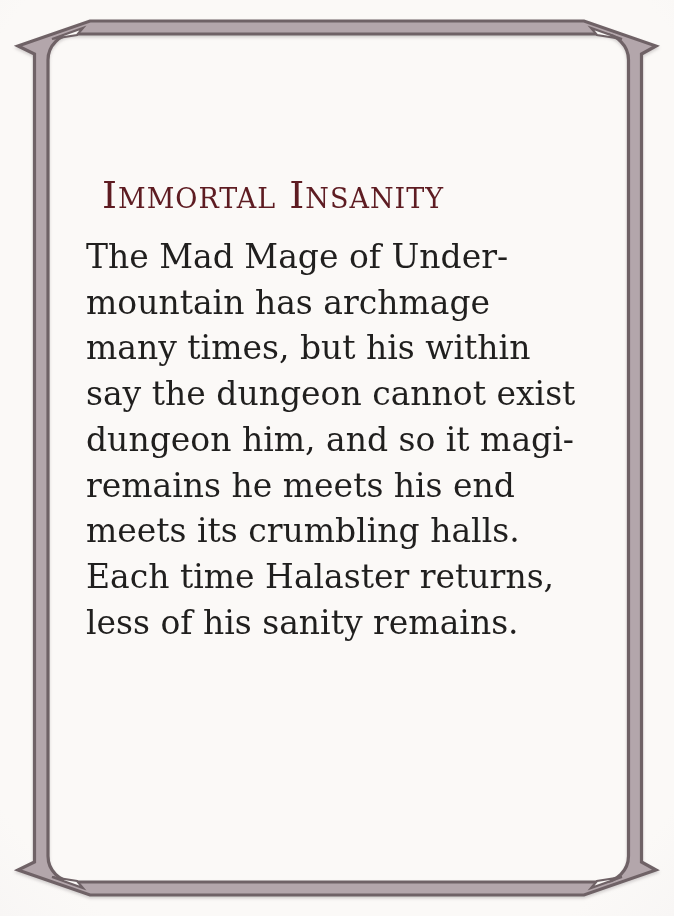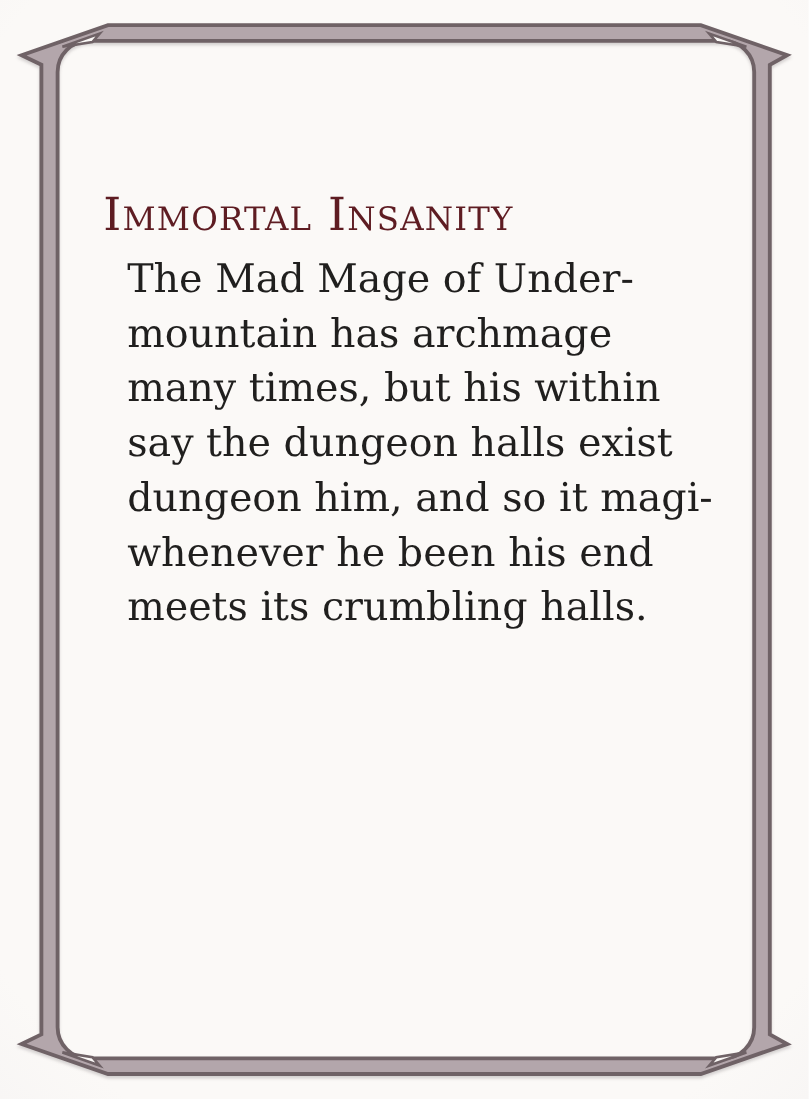--- a/index.html
+++ b/index.html
@@ -38,35 +38,34 @@
     fill:var(--card-bg);
     stroke:var(--frame-outline);
     stroke-width:2.2;
     stroke-linejoin:miter;
     stroke-miterlimit:9;
   }
   .content{
     position:absolute;left:86px;top:156px;width:516px;
   }
   .title{
-    margin:0;padding:0;
+    margin:16px;padding:0;
     font-size:38px;line-height:46px;font-weight:normal;
     font-variant:small-caps;
     letter-spacing:1px;
     color:var(--title-color);
   }
   .body{
     margin-top:7px;
   }
   .line{
     font-size:33px;line-height:45.7px;
     letter-spacing:0px;
     color:var(--body-text);
     white-space:pre;
-    margin-left:20px;
   }
 </style>
 </head>
 <body>
 
 <div class="page">
 
   <svg class="frame" width="674" height="916" viewBox="0 0 674 916">
 
     <path class="card-surface" d="M 74 34 L 602.5 34 A 26 26 0 0 1 628.5 60 L 628.5 856 A 26 26 0 0 1 602.5 882 L 74 882 A 26 26 0 0 1 48 856 L 48 60 A 26 26 0 0 1 74 34 Z"></path>
@@ -79,20 +78,22 @@
          M 52 877 L 83 888 L 77 881 Z
          M 622 877 L 591 888 L 597 881 Z"></path>
   </svg>
 
   <div class="content">
     <h1 class="title">Immortal Insanity</h1>
     <div class="body">
         <div class="line">The Mad Mage of Under-</div>
         <div class="line">mountain has archmage</div>
         <div class="line">many times, but his within</div>
-        <div class="line">say the dungeon halls exist</div>
+        <div class="line">say the dungeon cannot exist</div>
         <div class="line">dungeon him, and so it magi-</div>
-        <div class="line">whenever he been his end</div>
+        <div class="line">remains he meets his end</div>
         <div class="line">meets its crumbling halls.</div>
+        <div class="line">Each time Halaster returns,</div>
+        <div class="line">less of his sanity remains.</div>
       </div>
   </div>
 
 </div>
 
 </body></html>

